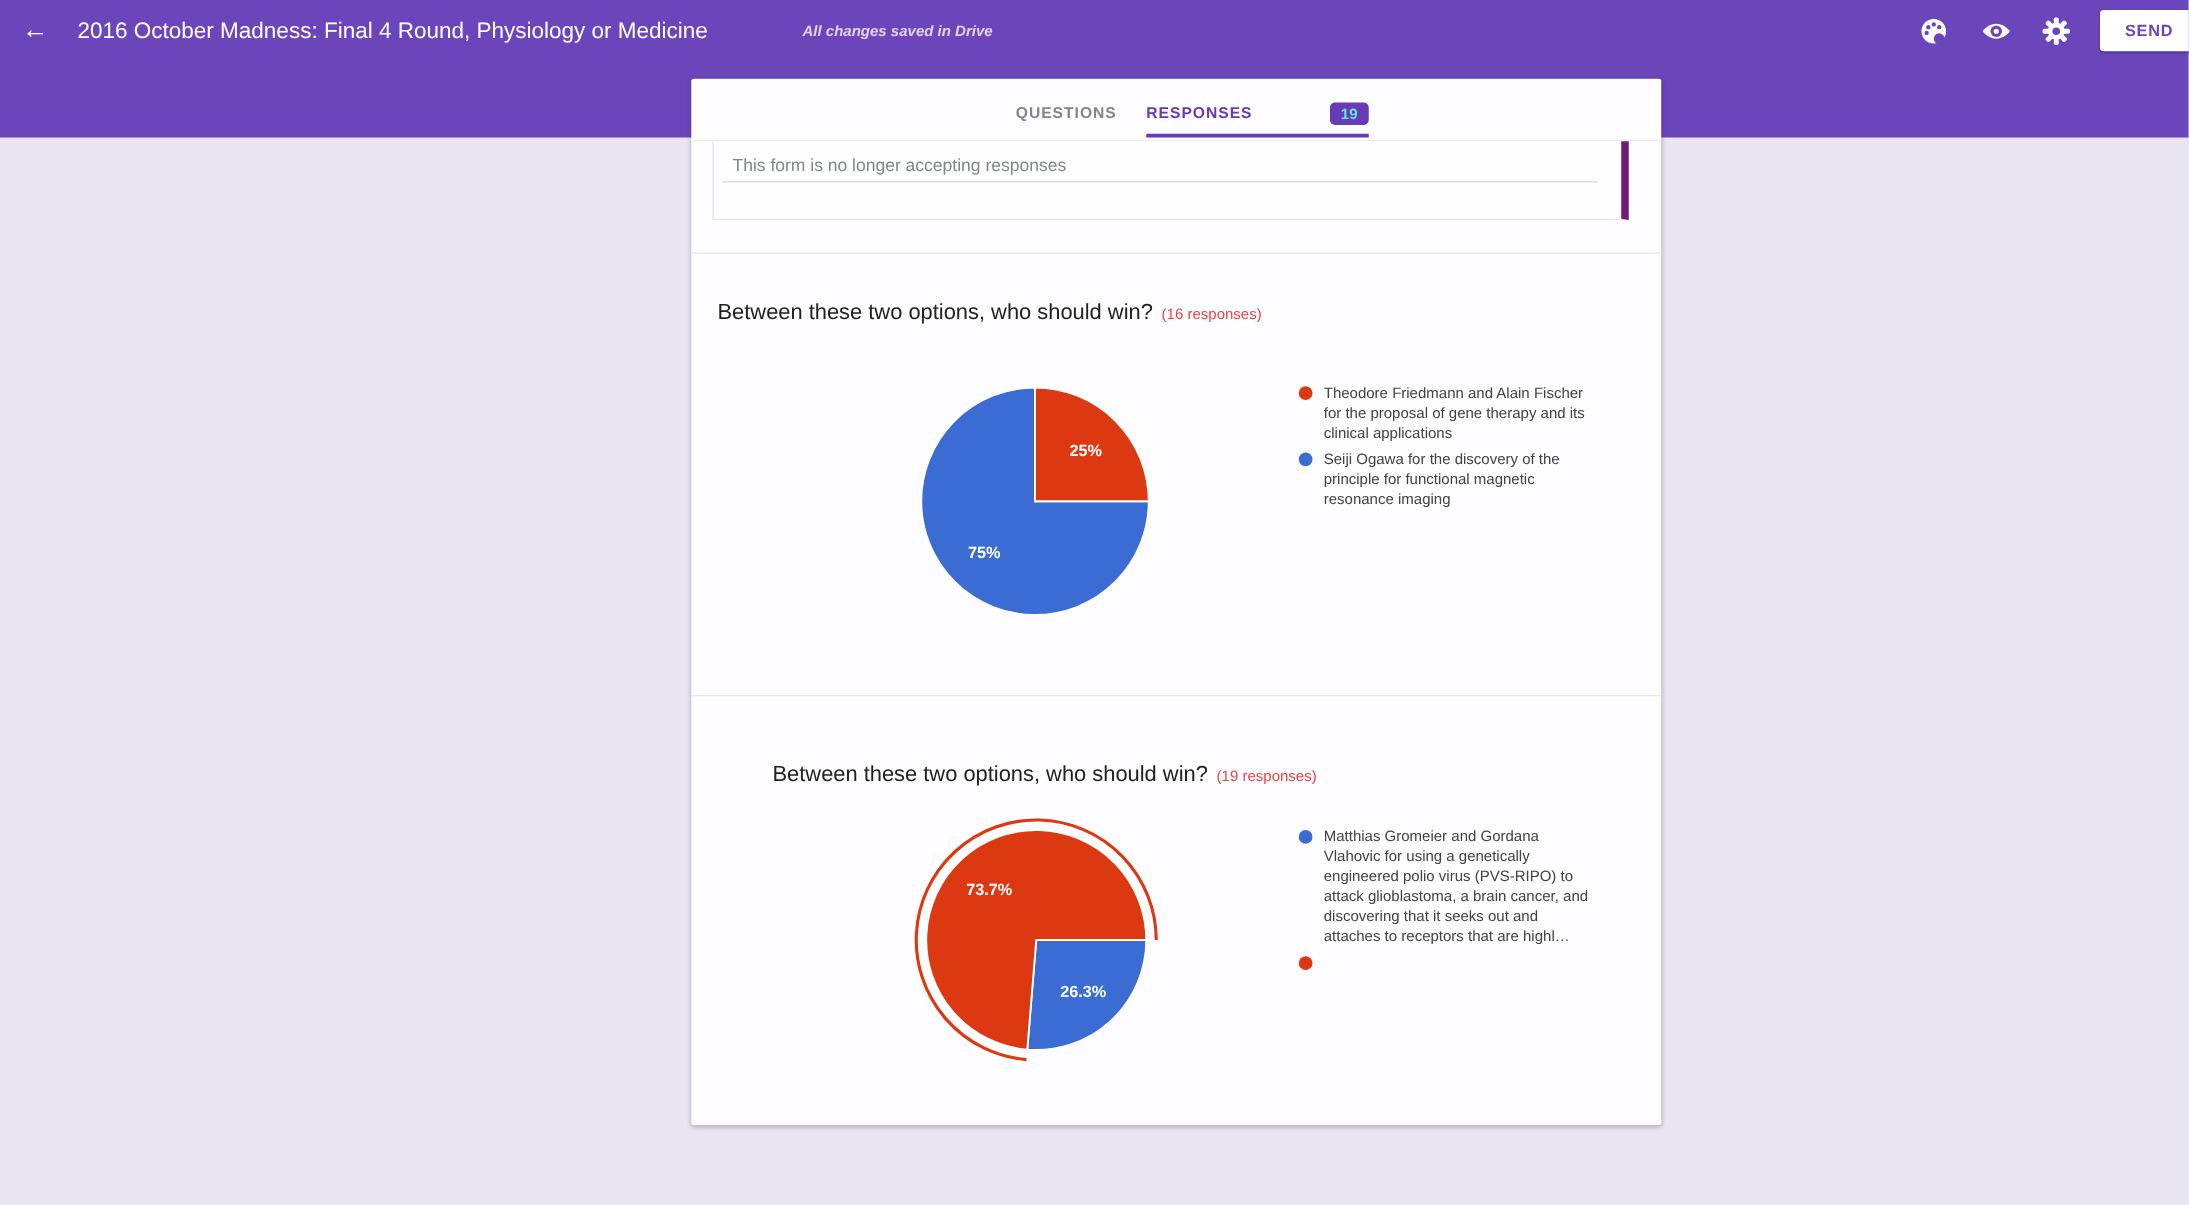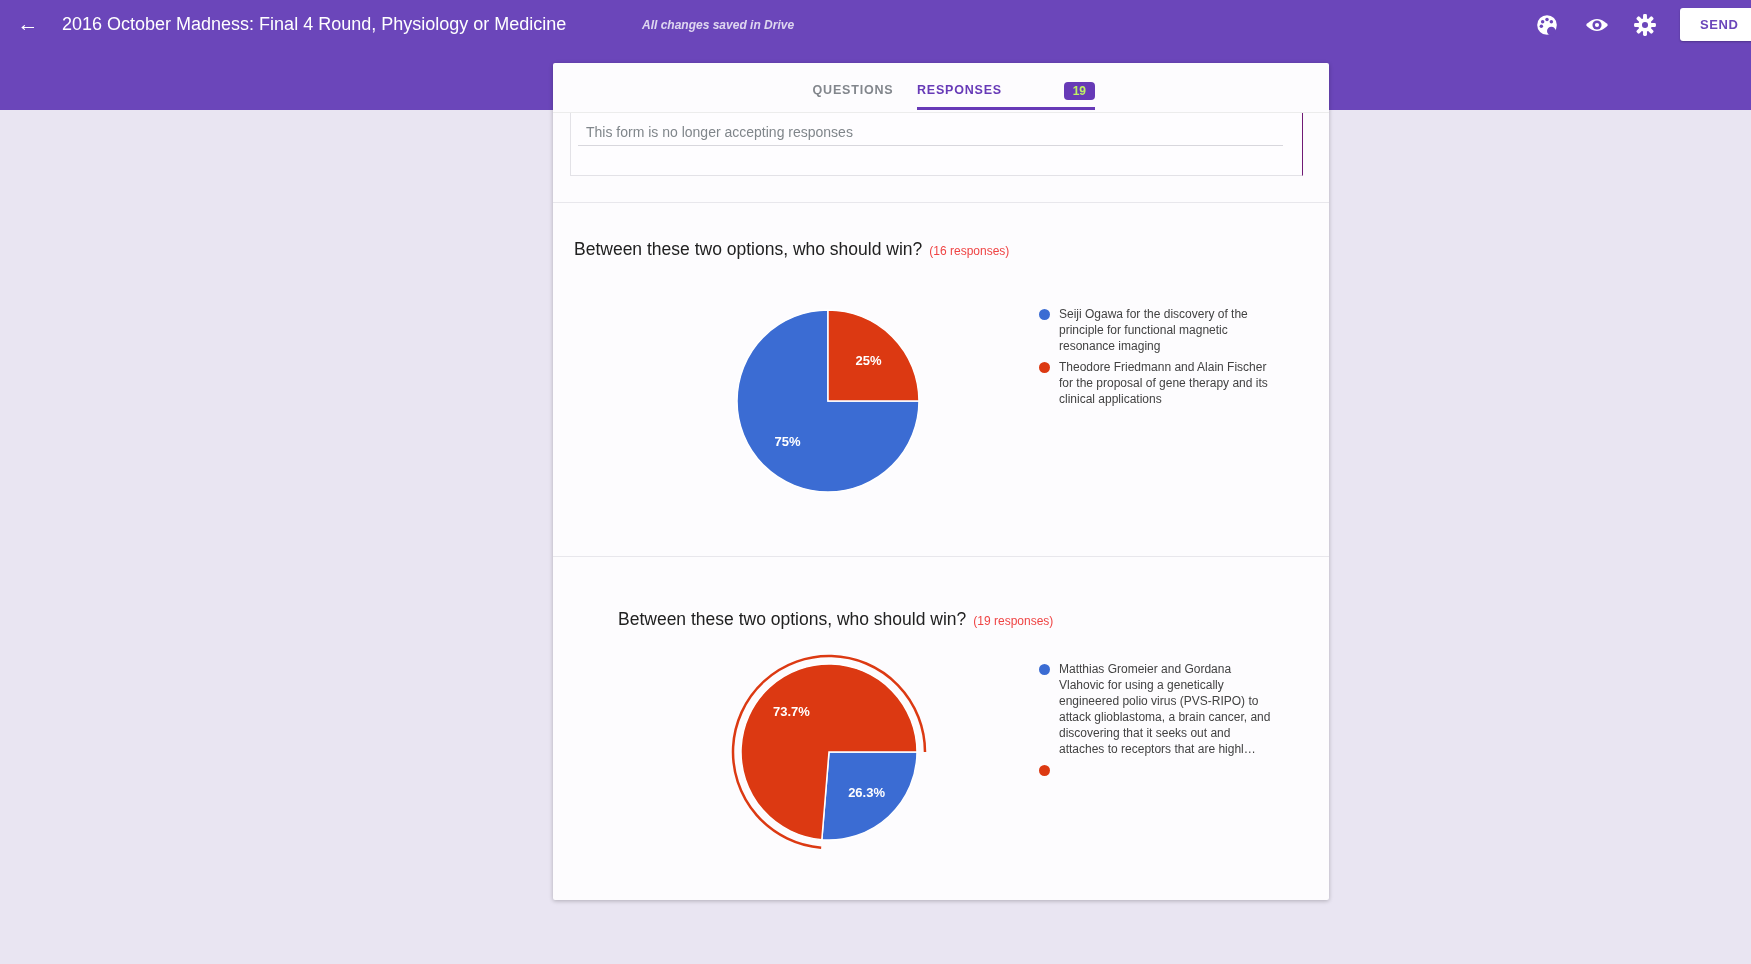--- a/index.html
+++ b/index.html
@@ -21,26 +21,26 @@
     padding-left:20px;box-sizing:border-box;cursor:pointer;box-shadow:0 1px 2px rgba(0,0,0,0.25);}
 
   
   .card{position:absolute;left:553px;top:63px;width:776px;height:837px;background:#fdfcfe;border-radius:2px;
     box-shadow:0 1px 4px rgba(0,0,0,0.25);}
 
   .tabs-row{position:absolute;left:0;top:0;width:100%;height:50px;border-bottom:1px solid #ececec;box-sizing:border-box;}
   .tab{position:absolute;top:4px;height:47px;line-height:47px;text-align:center;font-size:12.5px;font-weight:700;letter-spacing:0.8px;cursor:pointer;}
   .tab-questions{left:230px;width:140px;color:#82868c;}
   .tab-responses{left:364px;width:178px;color:#673ab7;display:flex;align-items:center;justify-content:space-between;gap:9px;}
-  .resp-badge{display:inline-block;background:#673ab7;color:#bef264;font-size:12px;font-weight:700;letter-spacing:0;
+  .resp-badge{display:inline-block;background:#673ab7;color:#5eead4;font-size:12px;font-weight:700;letter-spacing:0;
     border-radius:4px;padding:2px 9px;line-height:14px;}
   .tab-underline{position:absolute;left:364px;top:44px;width:178px;height:3px;background:#673ab7;}
 
   .closed-card{position:absolute;left:17px;top:50px;width:733px;height:63px;background:#fefdff;
-    border-left:1px solid #e3e2e7;border-right:1px solid #701a75;border-bottom:1px solid #e3e2e7;box-sizing:border-box;}
+    border-left:1px solid #e3e2e7;border-right:6px solid #701a75;border-bottom:1px solid #e3e2e7;box-sizing:border-box;}
   .closed-msg{position:absolute;left:15px;top:11px;font-size:14px;color:#80868b;}
   .closed-underline{position:absolute;left:7px;right:19px;top:32px;height:1px;background:#d8d7dd;}
 
   .divider{position:absolute;left:0;width:100%;height:1px;background:#e8e7ec;}
   .divider-1{top:139px;}
   .divider-2{top:493px;}
 
   .q-title{position:absolute;left:21px;white-space:nowrap;font-size:17.5px;color:#212121;}
   .q1-title{top:176px;}
   .q2-title{top:546px;margin-left:44px;}
@@ -125,26 +125,26 @@
       <span>Between these two options, who should win?</span><span class="resp-note">(16 responses)</span>
     </div>
     <svg class="pie pie-1" viewBox="0 0 200 200">
         <path d="M100 100 L191.00 100.00 A91 91 0 1 1 100.00 9.00 Z" fill="#3b6cd3" stroke="#ffffff" stroke-width="1.5"></path>
         <path d="M100 100 L100.00 9.00 A91 91 0 0 1 191.00 100.00 Z" fill="#dc3912" stroke="#ffffff" stroke-width="1.5"></path>
         <text x="59.46" y="145.0" text-anchor="middle" class="pie-label">75%</text>
         <text x="140.54" y="64.0" text-anchor="middle" class="pie-label">25%</text>
       </svg>
     <div class="legend legend-1">
       <div class="legend-item">
+        <span class="dot" style="background: rgb(220, 57, 18);"></span>
+        <span class="legend-text">Theodore Friedmann and Alain Fischer for the proposal of gene therapy and its clinical applications</span>
+      </div>
+      <div class="legend-item">
         <span class="dot" style="background: rgb(59, 108, 211);"></span>
         <span class="legend-text">Seiji Ogawa for the discovery of the principle for functional magnetic resonance imaging</span>
-      </div>
-      <div class="legend-item">
-        <span class="dot" style="background: rgb(220, 57, 18);"></span>
-        <span class="legend-text">Theodore Friedmann and Alain Fischer for the proposal of gene therapy and its clinical applications</span>
       </div>
     </div>
 
     <div class="divider divider-2"></div>
 
     <div class="q-title q2-title">
       <span>Between these two options, who should win?</span><span class="resp-note">(19 responses)</span>
     </div>
     <svg class="pie pie-2" viewBox="0 0 200 200">
         <path d="M100 100 L188.00 100.00 A88 88 0 0 1 92.82 187.71 Z" fill="#3b6cd3" stroke="#ffffff" stroke-width="1.5"></path>

